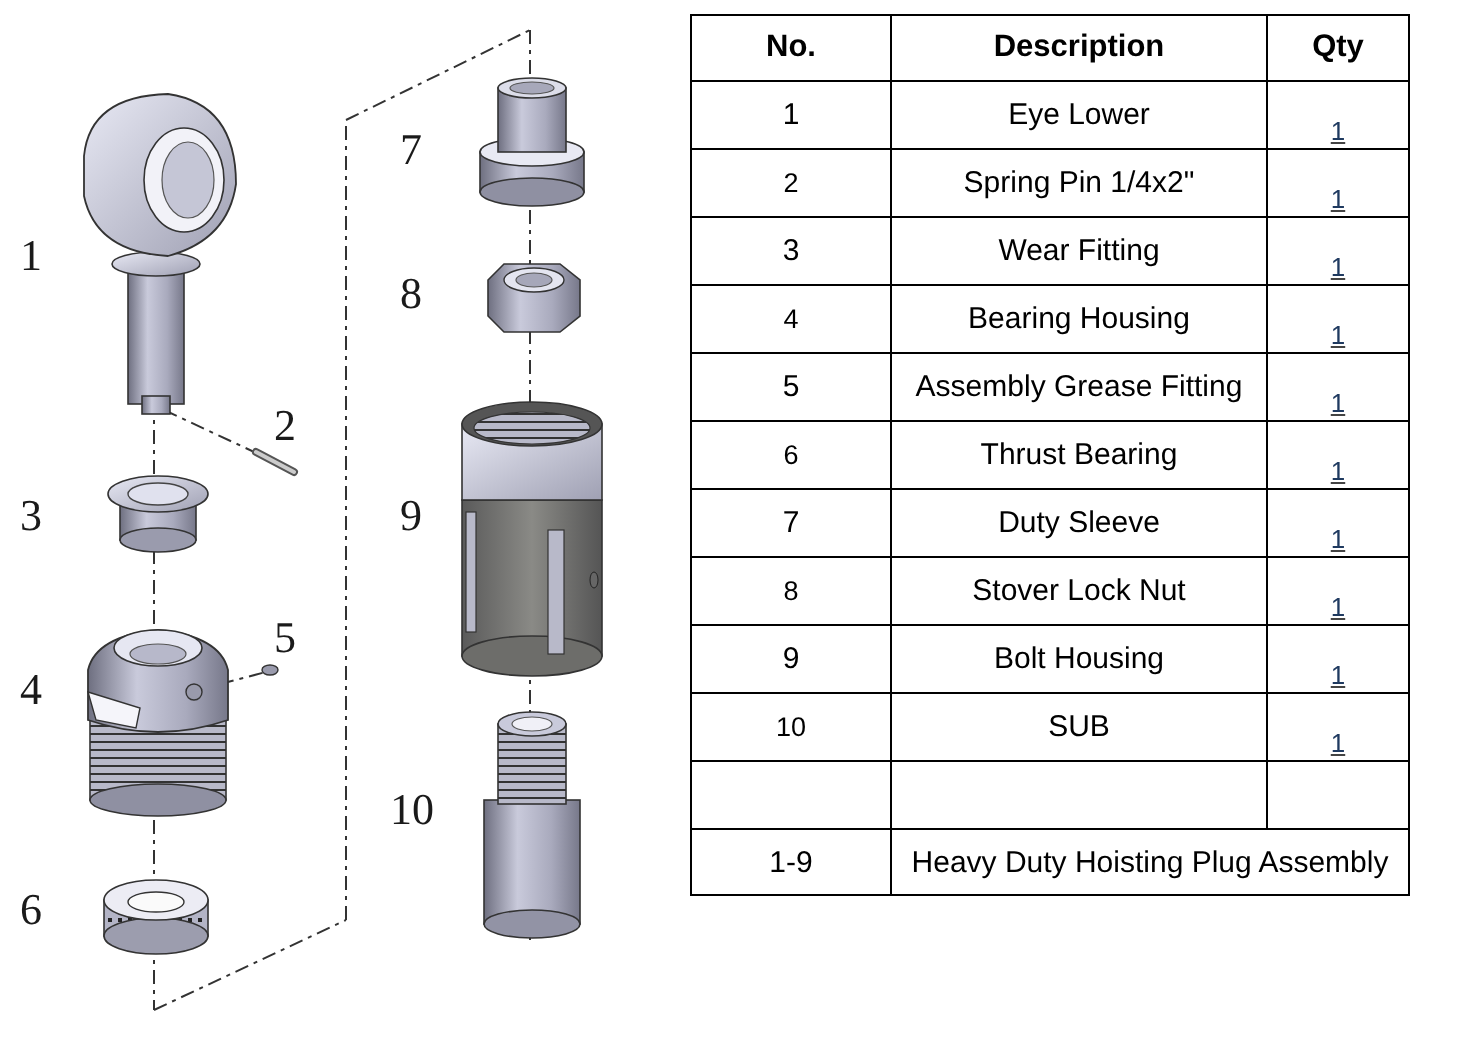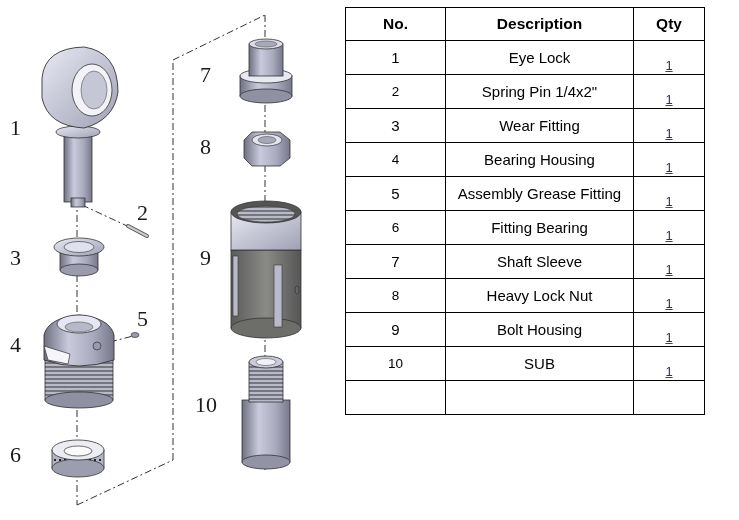--- a/index.html
+++ b/index.html
@@ -150,21 +150,21 @@
   <thead>
     <tr>
       <th>No.</th>
       <th>Description</th>
       <th>Qty</th>
     </tr>
   </thead>
   <tbody id="table-body">
     <tr>
       <td>1</td>
-      <td>Eye Lock</td>
+      <td>Eye Lower</td>
       <td class="qty"><span>1</span></td>
     </tr>
     <tr>
       <td class="no-small">2</td>
       <td>Spring Pin 1/4x2"</td>
       <td class="qty"><span>1</span></td>
     </tr>
     <tr>
       <td>3</td>
       <td>Wear Fitting</td>
@@ -175,42 +175,46 @@
       <td>Bearing Housing</td>
       <td class="qty"><span>1</span></td>
     </tr>
     <tr>
       <td>5</td>
       <td>Assembly Grease Fitting</td>
       <td class="qty"><span>1</span></td>
     </tr>
     <tr>
       <td class="no-small">6</td>
-      <td>Fitting Bearing</td>
+      <td>Thrust Bearing</td>
       <td class="qty"><span>1</span></td>
     </tr>
     <tr>
       <td>7</td>
-      <td>Shaft Sleeve</td>
+      <td>Duty Sleeve</td>
       <td class="qty"><span>1</span></td>
     </tr>
     <tr>
       <td class="no-small">8</td>
-      <td>Heavy Lock Nut</td>
+      <td>Stover Lock Nut</td>
       <td class="qty"><span>1</span></td>
     </tr>
     <tr>
       <td>9</td>
       <td>Bolt Housing</td>
       <td class="qty"><span>1</span></td>
     </tr>
     <tr>
       <td class="no-small">10</td>
       <td>SUB</td>
       <td class="qty"><span>1</span></td>
     </tr>
     <tr>
       <td></td>
       <td></td>
       <td class="qty"><span></span></td>
     </tr>
+    <tr>
+      <td>1-9</td>
+      <td colspan="2">Heavy Duty Hoisting Plug Assembly</td>
+    </tr>
   </tbody>
 </table>
 
 </body></html>

